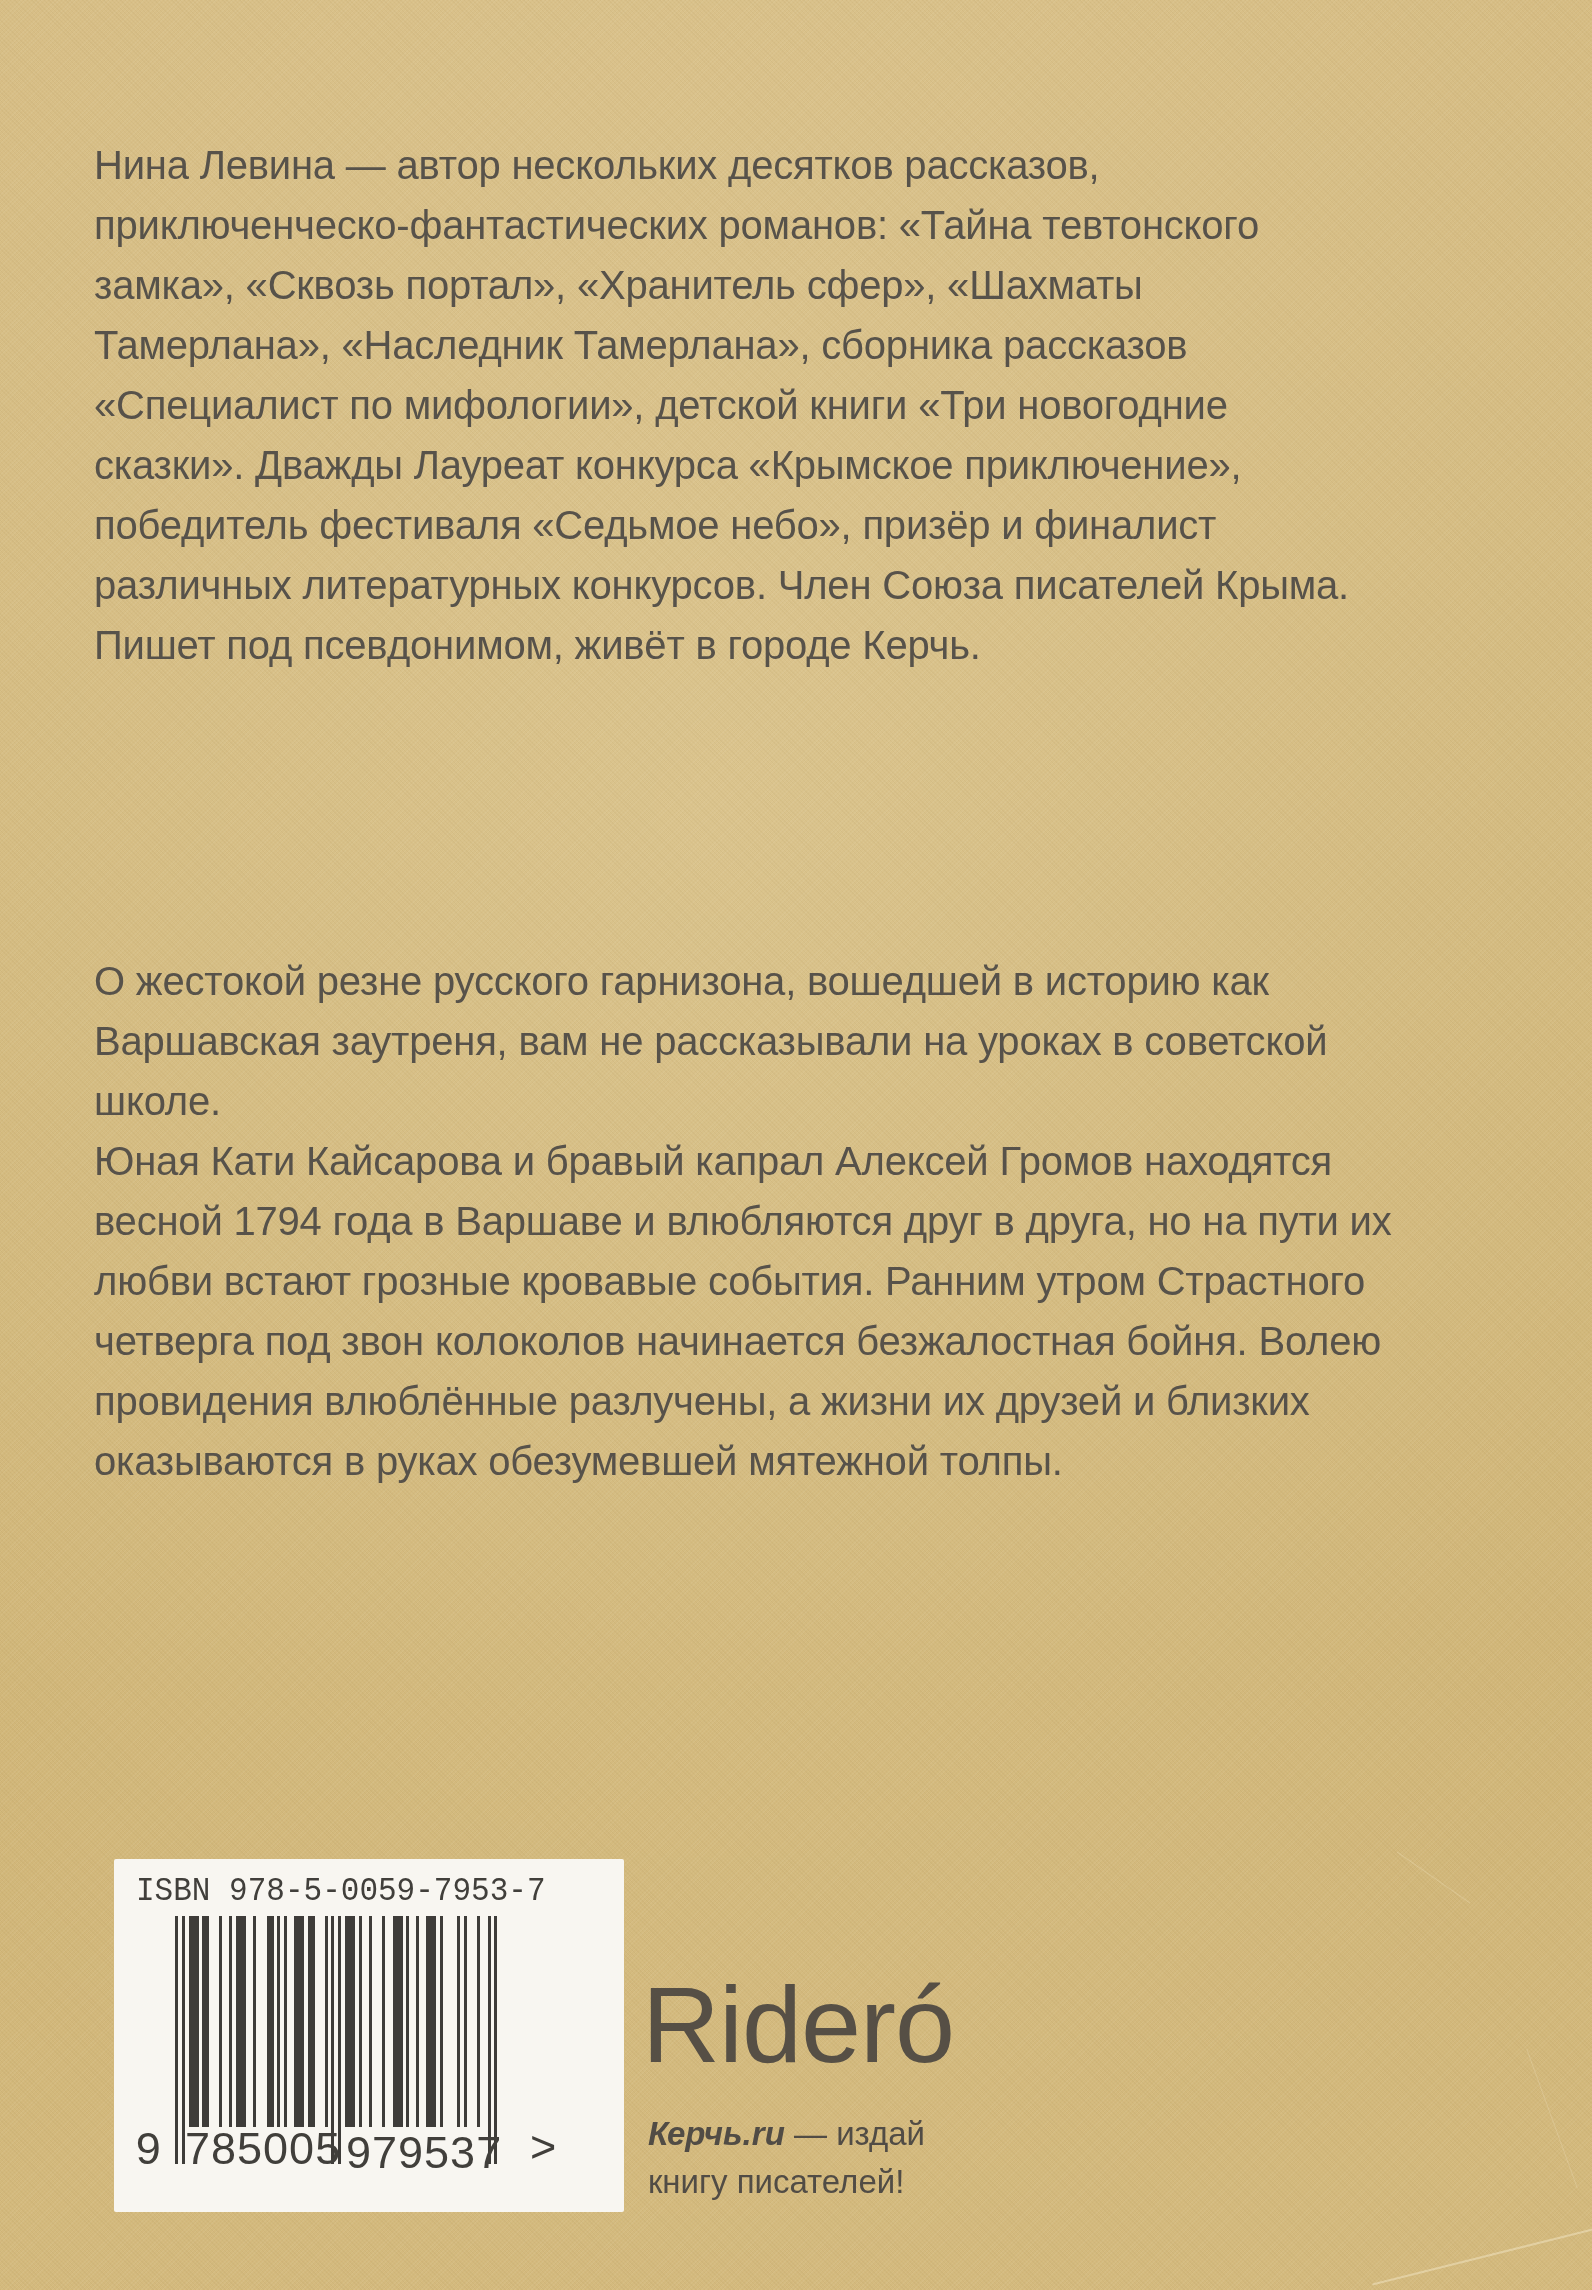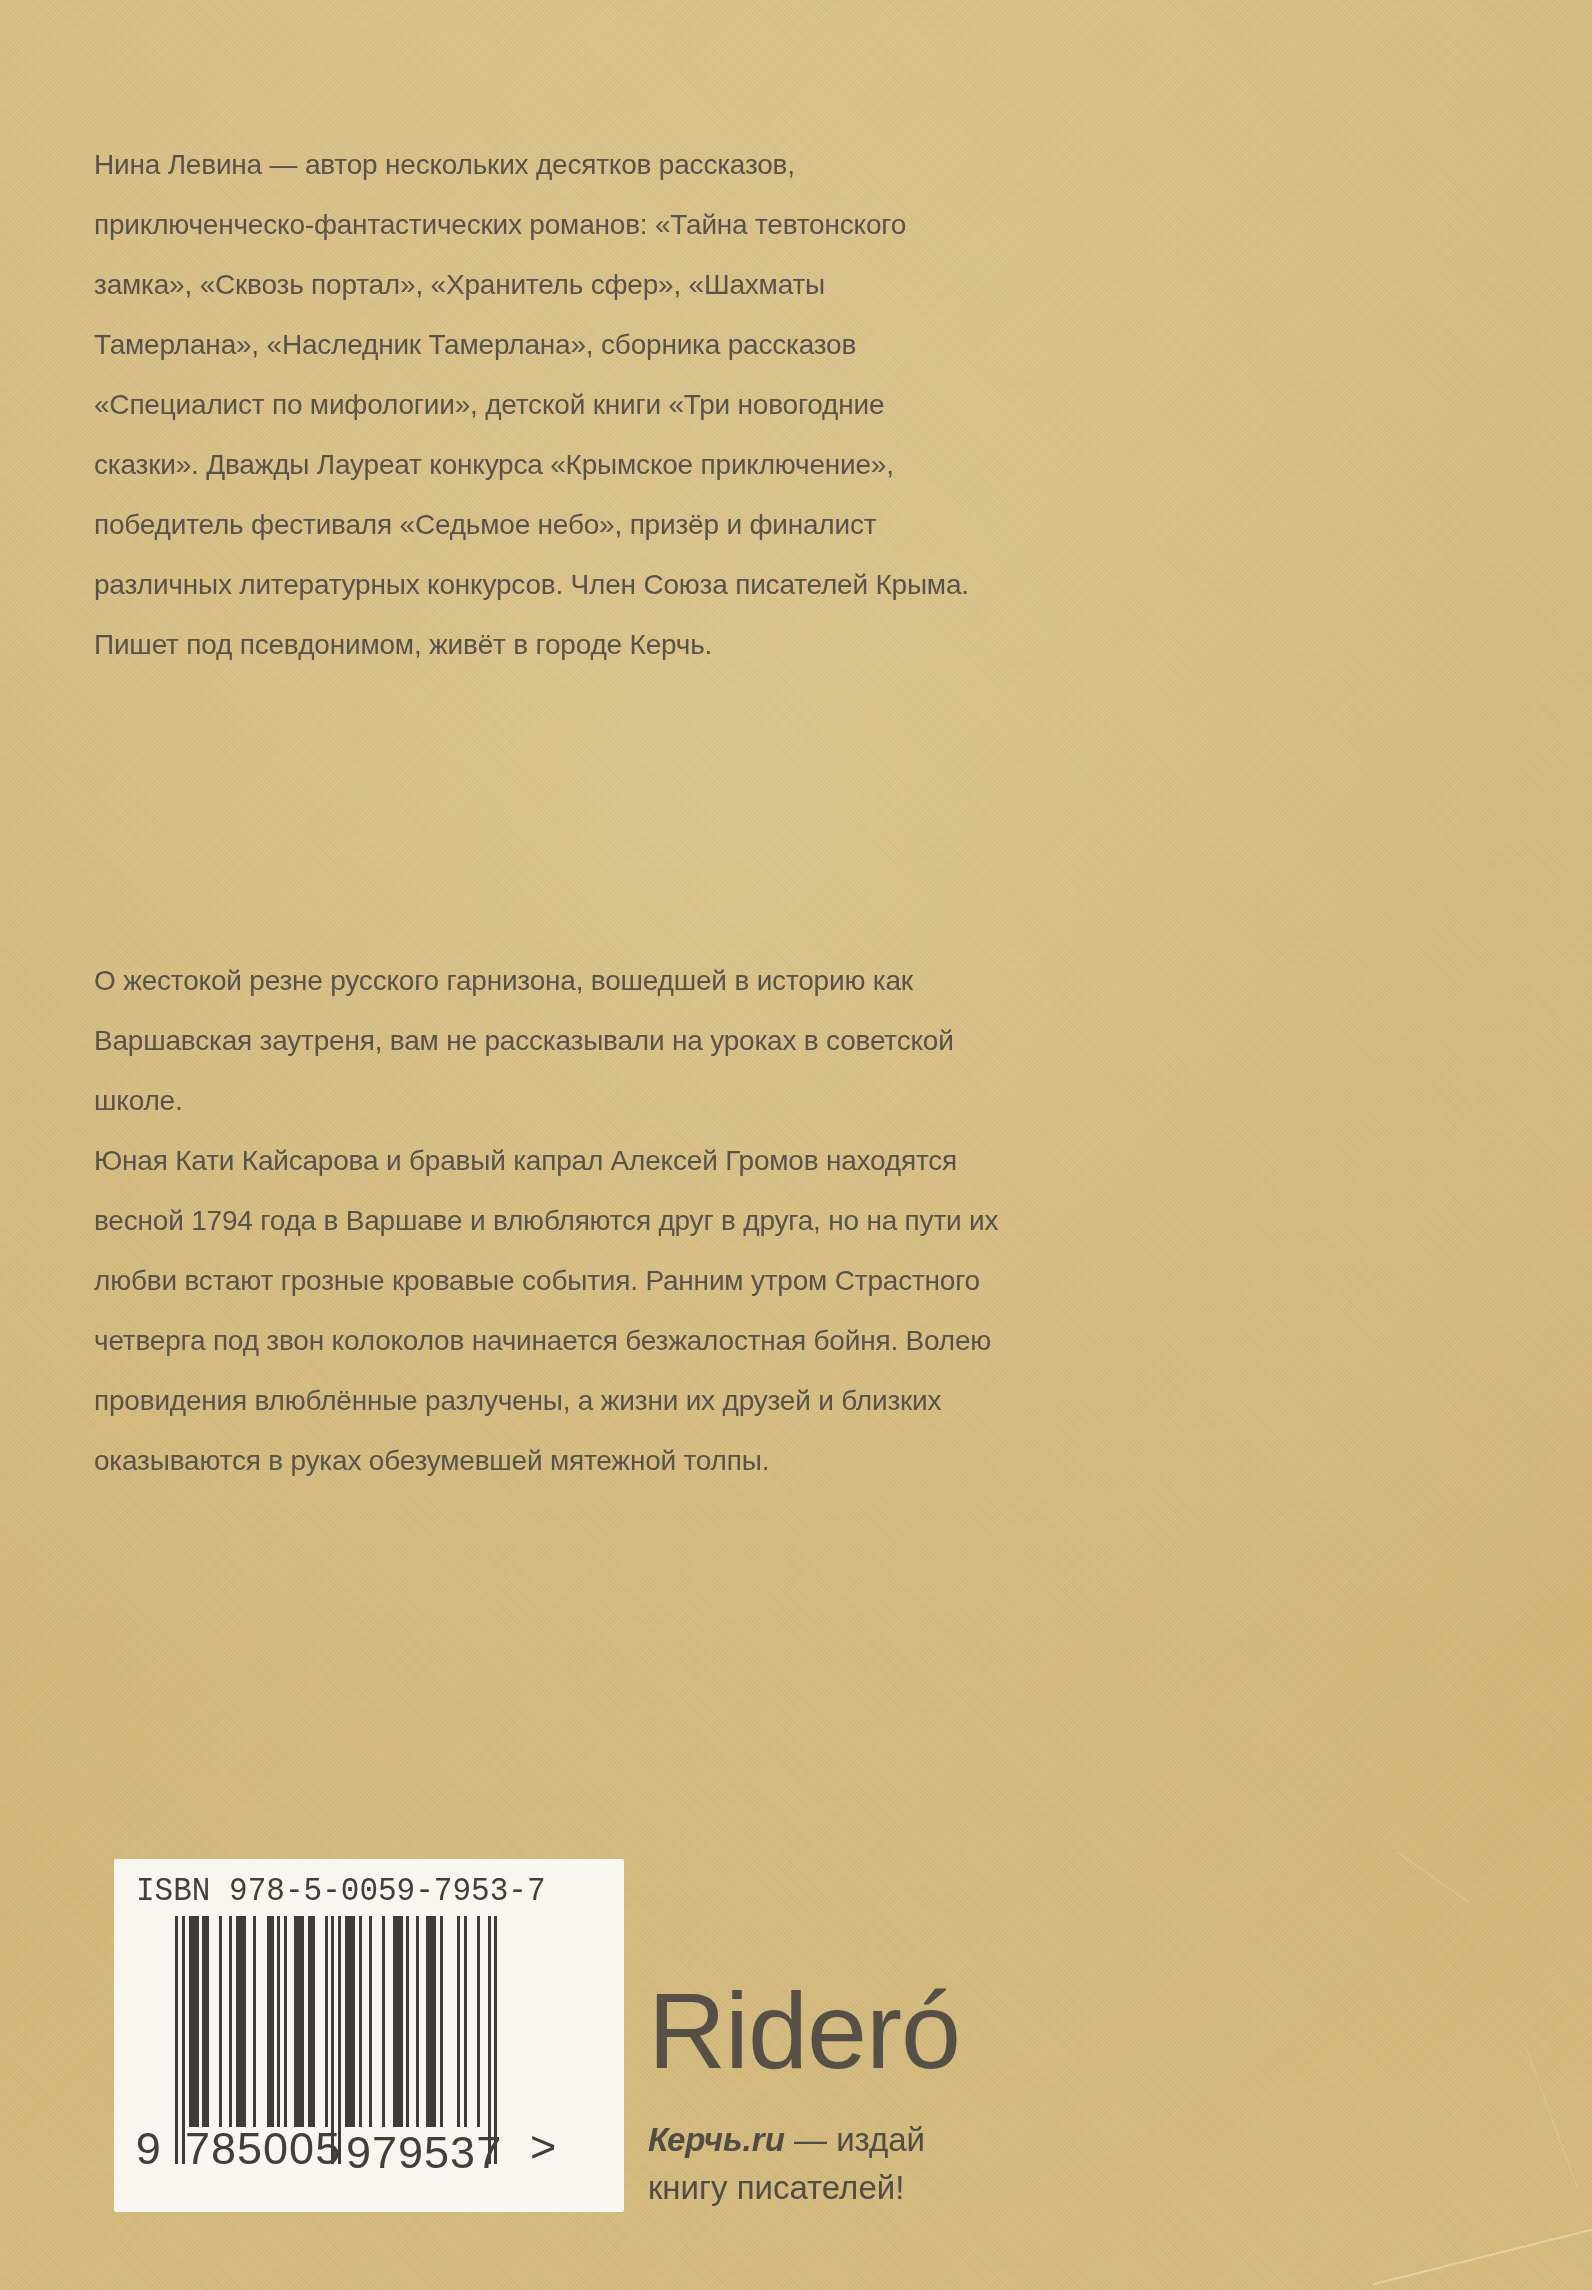--- a/index.html
+++ b/index.html
@@ -22,21 +22,21 @@
       repeating-linear-gradient(45deg, rgba(125,95,35,.05) 0 1px, rgba(0,0,0,0) 1px 3px),
       repeating-linear-gradient(-45deg, rgba(255,252,235,.06) 0 1px, rgba(0,0,0,0) 1px 3px);
   }
   .scratch{position:absolute;pointer-events:none;background:rgba(255,250,230,.35);}
   .scratch.s1{width:227px;height:2px;left:1369px;top:2256px;transform:rotate(-14deg);border-radius:2px;}
   .scratch.s2{width:148px;height:1px;left:1478px;top:2118px;transform:rotate(70deg);opacity:.5;}
   .scratch.s3{width:89px;height:1px;left:1389px;top:1877px;transform:rotate(35deg);opacity:.55;}
 
   .body-text{
     position:absolute;left:94px;width:1463px;
-    font-size:28px;line-height:60px;letter-spacing:-0.2px;
+    font-size:40px;line-height:60px;letter-spacing:-0.2px;
     color:#57524a;white-space:pre-line;margin:0;
   }
   .bio{top:135px;}
   .synopsis{top:951px;}
 
   .isbn-box{
     position:absolute;left:114px;top:1859px;width:470px;height:353px;
     border-radius:2px;
     padding-left:40px;
   }
@@ -52,21 +52,21 @@
     font-size:45px;color:#413f3b;}
   .bc-digits span{position:absolute;white-space:nowrap;}
   .bc-lead{left:21.7px;top:264px;}
   .bc-left{left:71px;top:264px;width:148px;letter-spacing:1px;}
   .bc-right{left:232px;top:268px;width:148px;letter-spacing:1px;}
   .bc-suffix{left:416px;top:262px;}
 
   .publisher{position:absolute;left:642px;top:1970px;color:#4c4741;}
   .logo{
     font-size:108px;line-height:110px;font-weight:300;
-    letter-spacing:-1px;color:#4c4741;opacity:.92;margin:6px;
+    letter-spacing:-1px;color:#4c4741;opacity:.92;margin:0;
   }
   .tagline{
     margin:29.6px 0 0 5.9px;font-size:33px;line-height:48px;
     color:#514c45;white-space:pre-line;
   }
   .tagline .site{font-weight:700;font-style:italic;letter-spacing:0;}
 </style>
 </head>
 <body>
 

